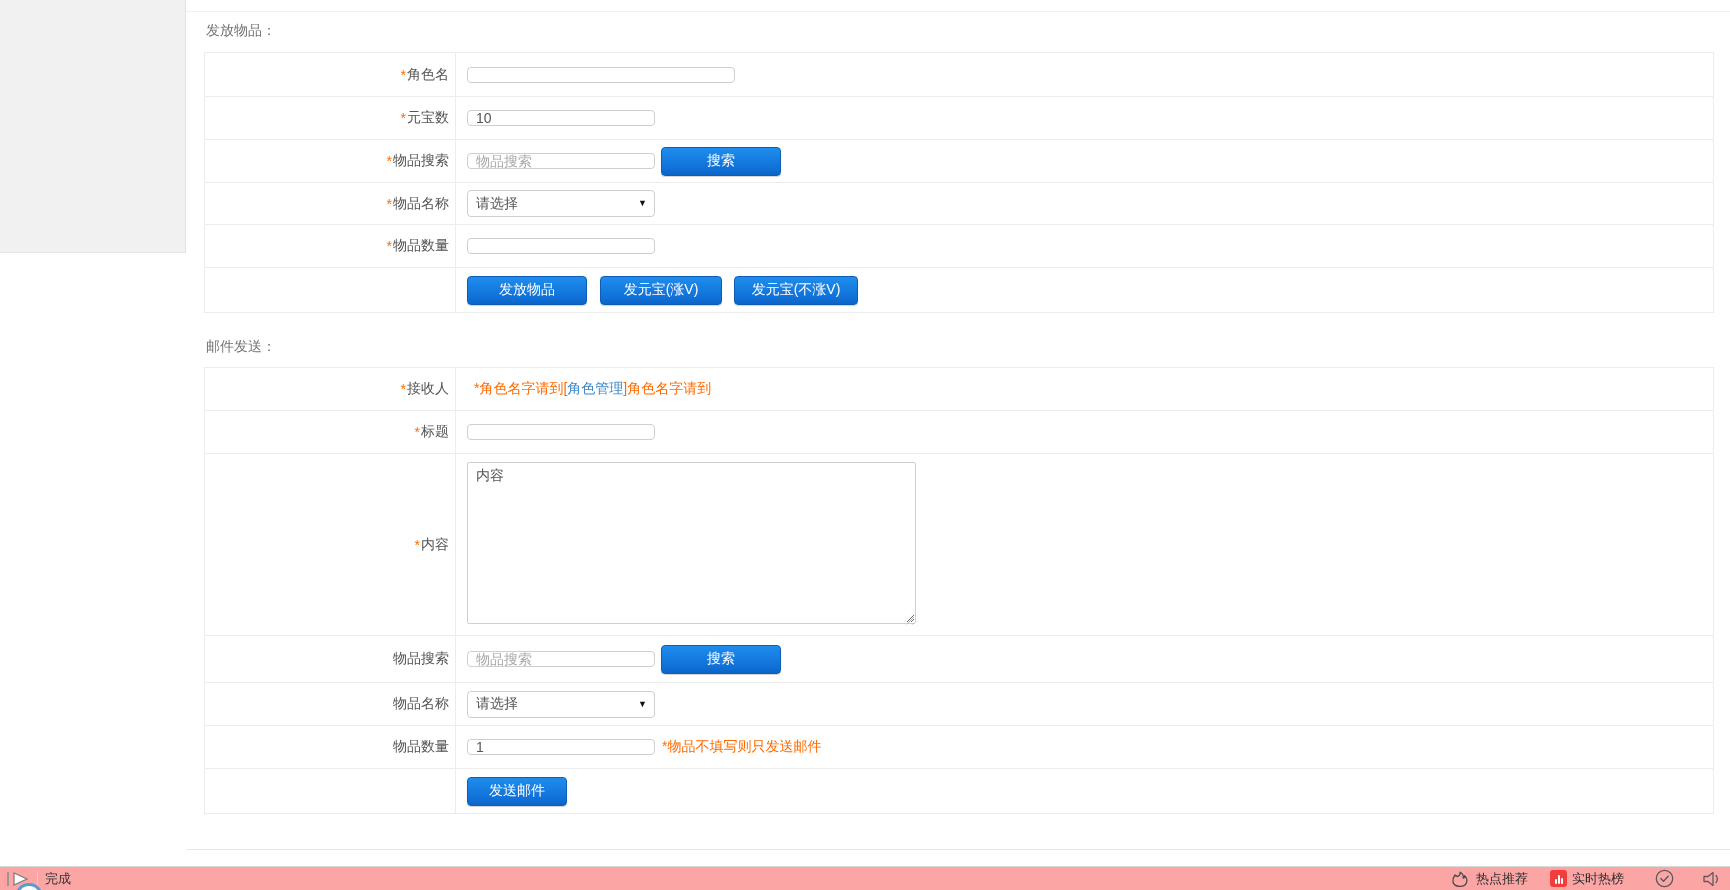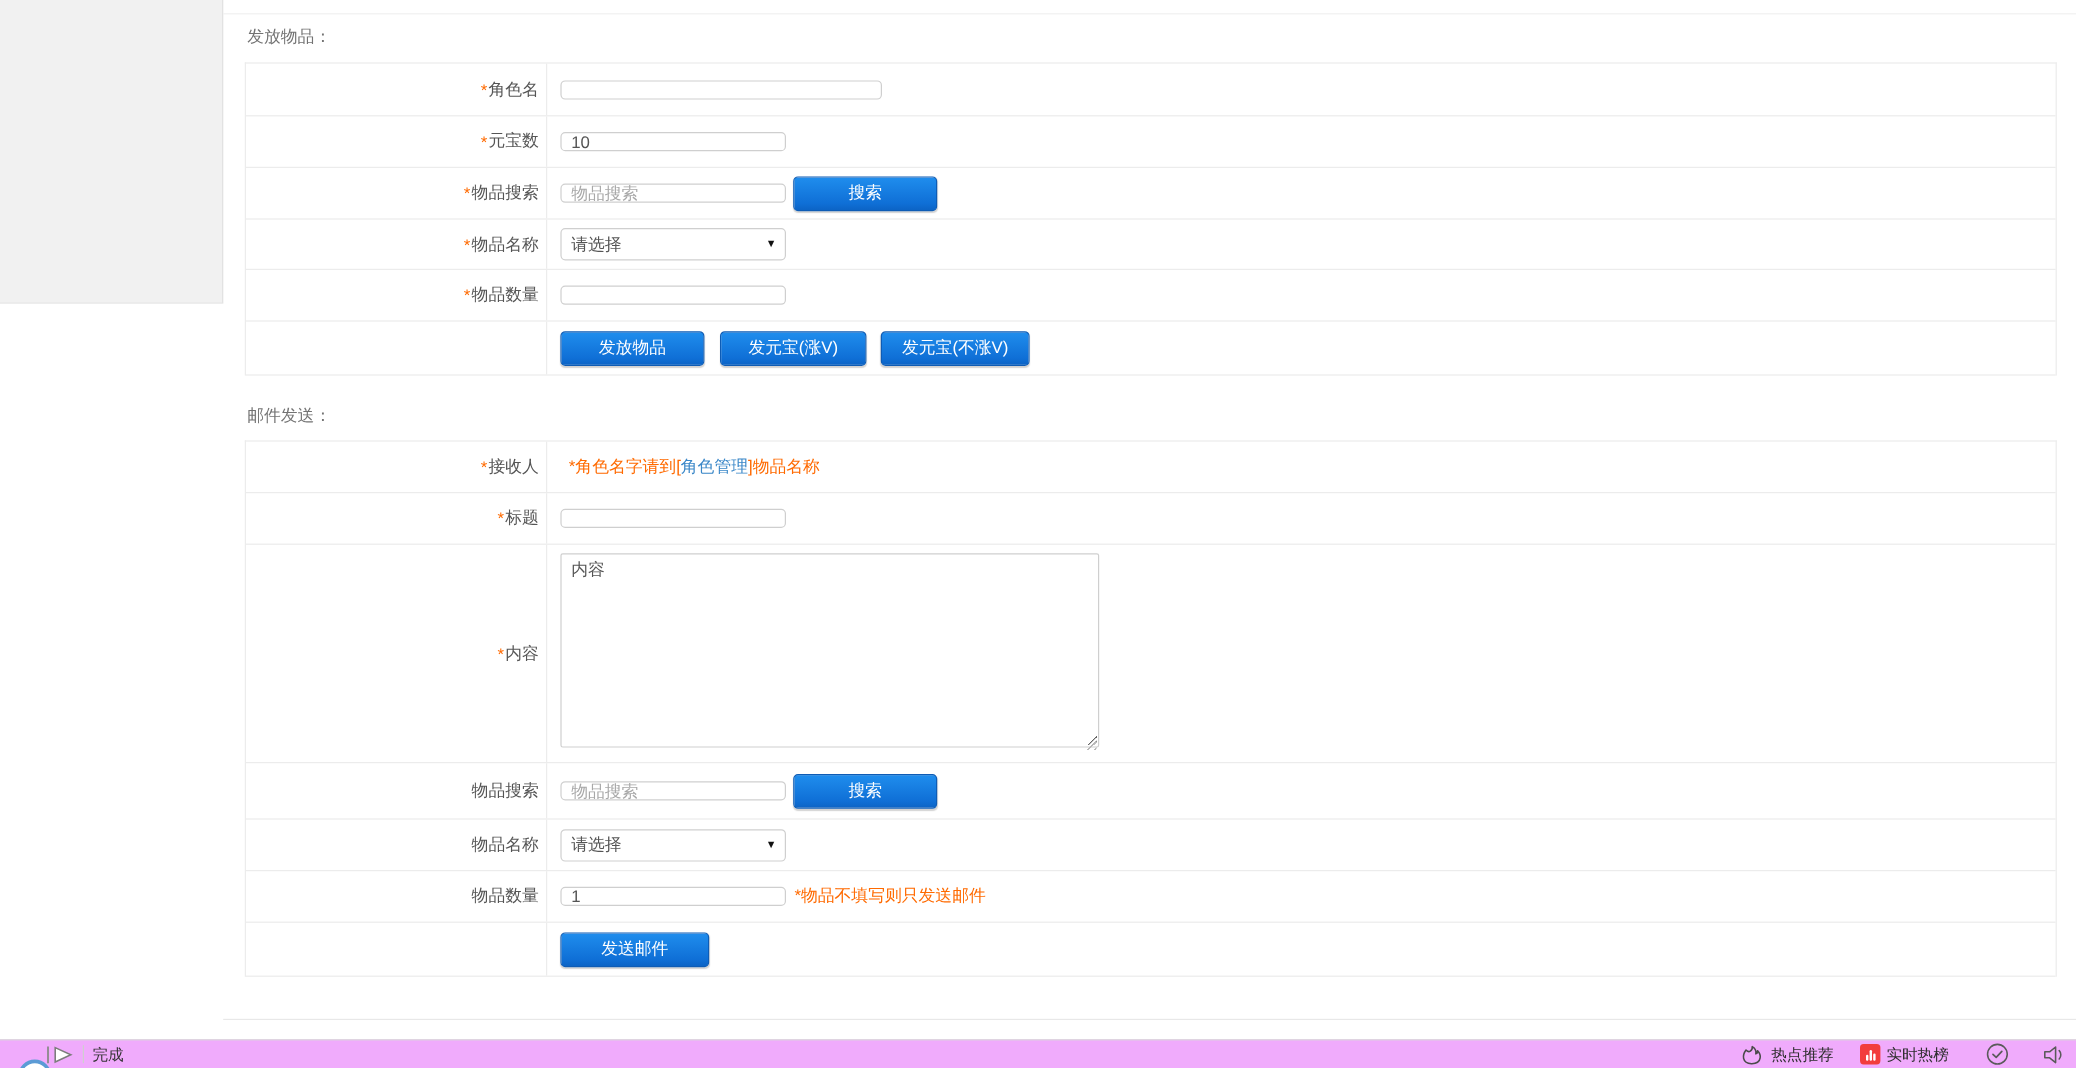--- a/index.html
+++ b/index.html
@@ -69,21 +69,21 @@
     background:linear-gradient(180deg,#1f8ded 0%,#0f6fd6 80%,#0c64c6 100%);
     color:#fff;font-size:14px;cursor:pointer;
     box-shadow:0 1px 1px rgba(0,0,0,0.18);
     box-sizing:border-box;
     font-family:"Liberation Sans","DejaVu Sans",sans-serif;
   }
   .btn-search{width:120px;margin-left:6px;}
   .btn-give{width:120px;}
   .btn-yb1{width:122px;margin-left:13px;}
   .btn-yb2{width:124px;margin-left:12px;}
-  .btn-mail{width:124px;}
+  .btn-mail{width:100px;}
 
   .selectbox{
     width:188px;height:27px;border:1px solid #cfcfcf;border-radius:4px;
     background:#fff;display:flex;align-items:center;justify-content:space-between;
     padding:0 7px 0 8px;font-size:14px;color:#555;box-sizing:border-box;cursor:pointer;
   }
   .selectbox .arrow{font-size:9px;color:#111;line-height:1;}
 
   .ta-wrap{position:relative;display:inline-block;}
   .ttextarea{
@@ -99,23 +99,23 @@
     pointer-events:none;
   }
 
   .hint{font-size:14px;color:#ff6a00;margin-left:7px;white-space:nowrap;}
   .hint-link{color:#3a87c8;cursor:pointer;}
 
   
   .bottom-divider{left:186px;top:849px;width:1544px;height:1px;background:#e8e8e8;}
   .statusbar{
     left:0;top:866px;width:1730px;height:24px;
-    background:#f0abfc;border-top:1px solid #dadada;box-sizing:border-box;
+    background:#fca5a5;border-top:1px solid #dadada;box-sizing:border-box;
     display:flex;align-items:center;
-    font-size:13px;color:#333;padding-left:32px;
+    font-size:13px;color:#333;
   }
   .sb-left{display:flex;align-items:center;margin-left:6px;}
   .sb-sep{width:1px;height:15px;background:#cfcfcf;margin:0 7px 0 5px;}
   .sb-status{color:#333;}
   .sb-right{margin-left:auto;display:flex;align-items:center;margin-right:8px;}
   .sb-link{display:flex;align-items:center;cursor:pointer;color:#2d2d2d;}
   .sb-gap{width:22px;}
   .hot-red-icon{
     width:17px;height:17px;border-radius:3px;background:#f23d3d;
     display:flex;align-items:flex-end;justify-content:center;gap:1px;
@@ -205,21 +205,21 @@
 <div class="abs section-title" style="left:206px;top:337px;">邮件发送：</div>
 
 <div class="abs ftable" style="left:204px;top:367px;">
 
   <div class="row" style="height:43px;">
     <div class="label-cell">
       <span class="req">*</span>
       <span>接收人</span>
     </div>
     <div class="field-cell">
-      <span class="hint"><span>*角色名字请到[</span><span class="hint-link">角色管理</span><span>]物品名称</span></span>
+      <span class="hint"><span>*角色名字请到[</span><span class="hint-link">角色管理</span><span>]角色名字请到</span></span>
     </div>
   </div>
 
   <div class="row" style="height:43px;">
     <div class="label-cell">
       <span class="req">*</span>
       <span>标题</span>
     </div>
     <div class="field-cell">
       <input class="tinput w-std" type="text" value="" style="">

